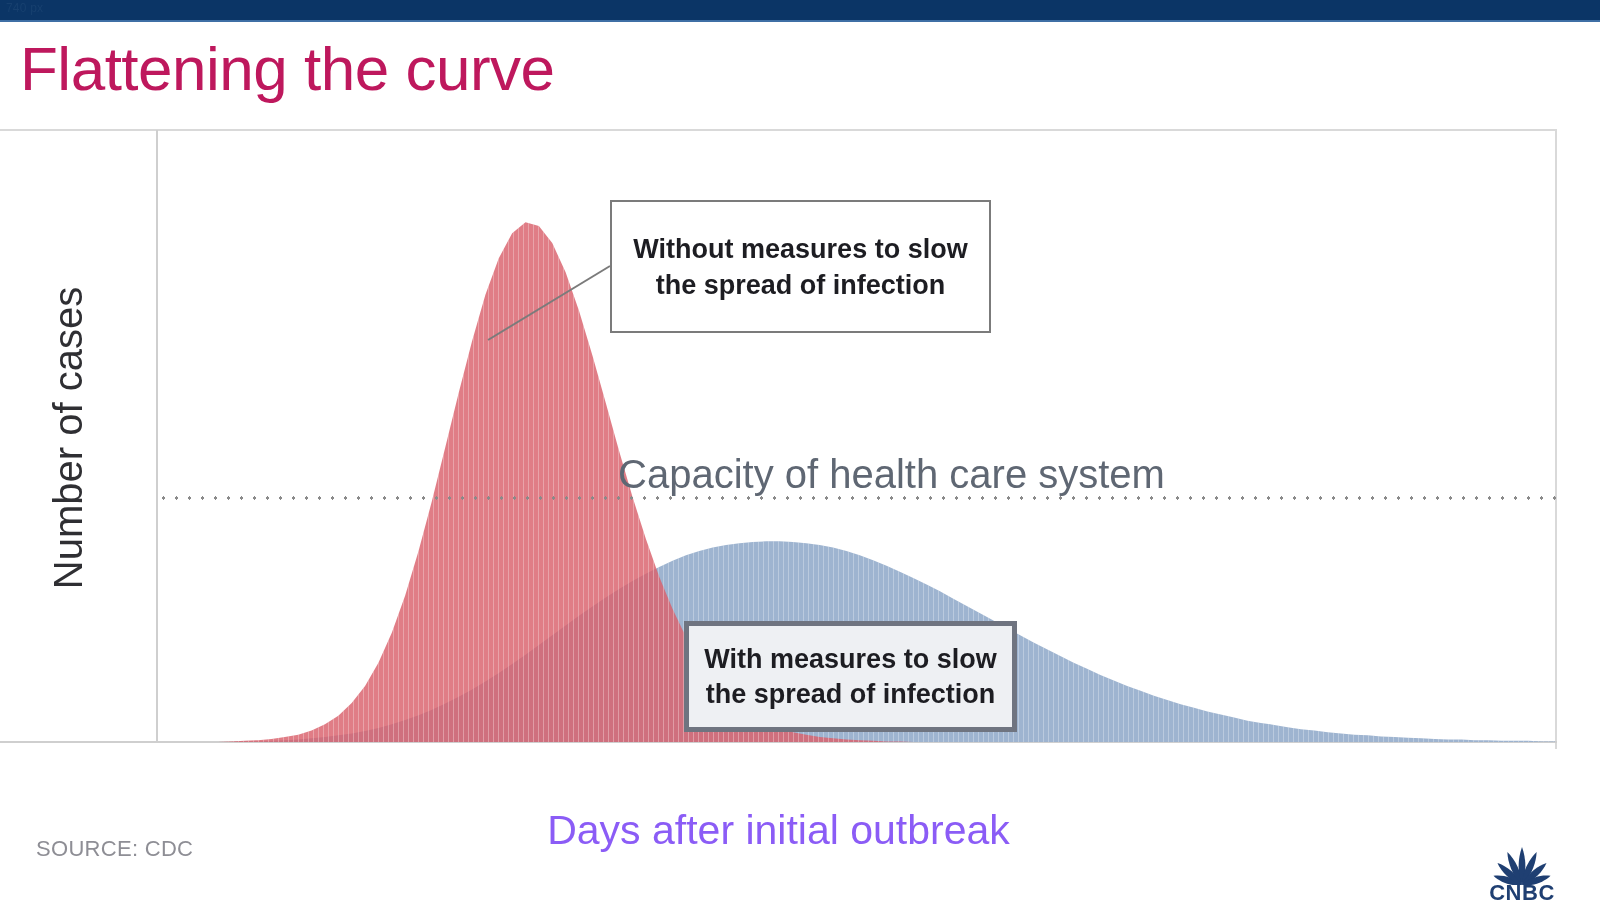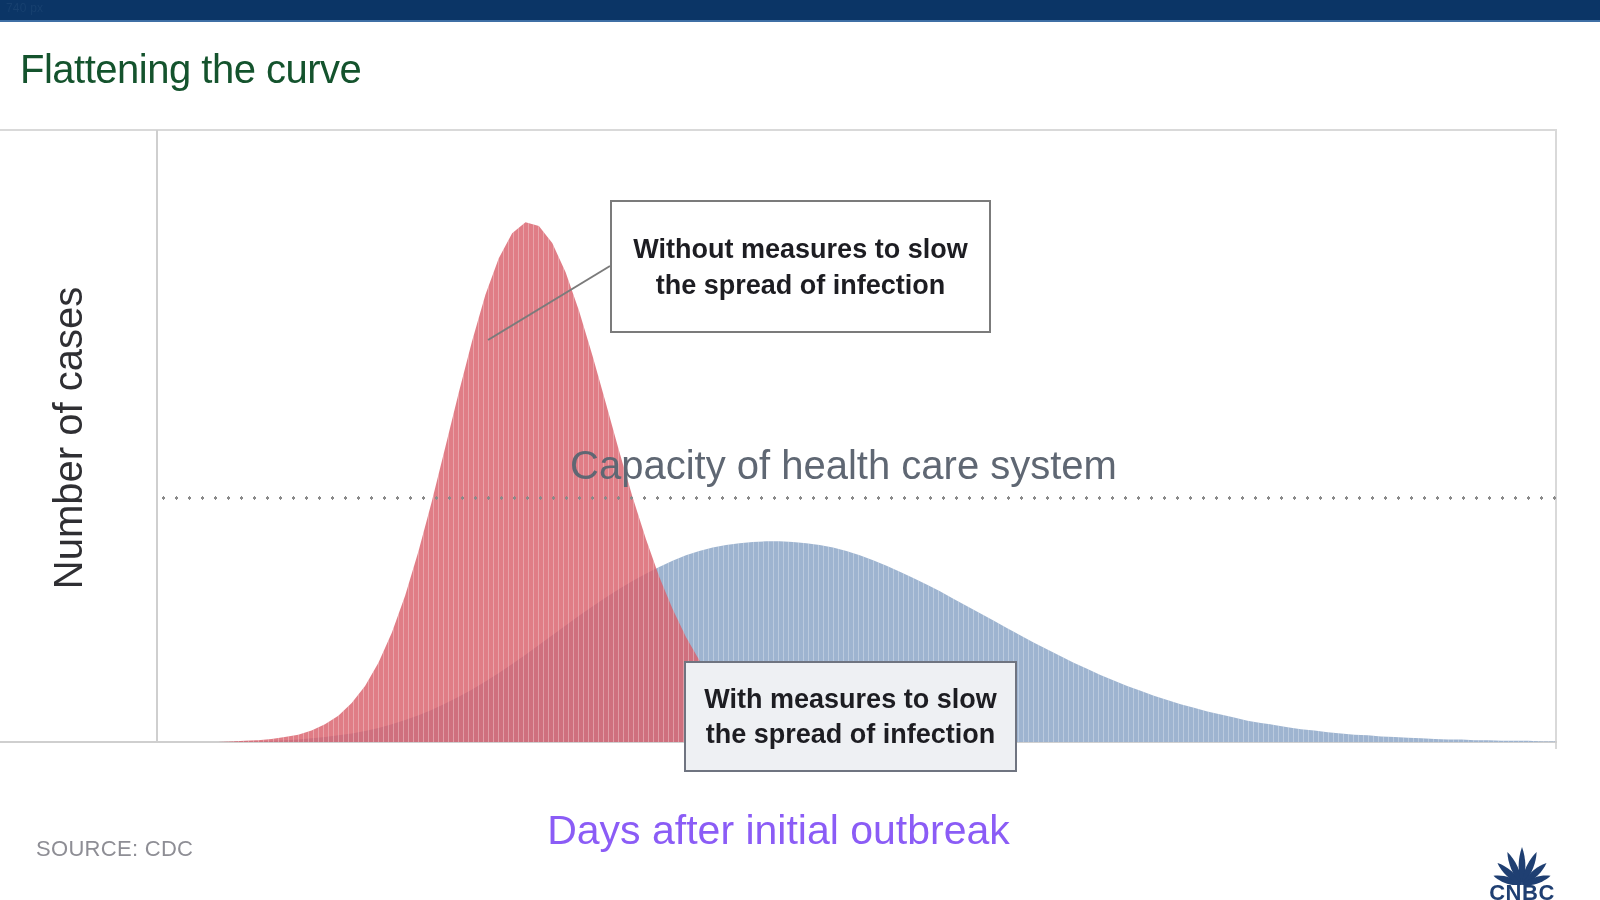--- a/index.html
+++ b/index.html
@@ -37,23 +37,23 @@
     position: absolute;
     left: 0; top: 20px;
     width: 1600px; height: 2px;
     background: #3f6fa5;
   }
 
   
   #headline {
     position: absolute;
     left: 20px; top: 33px;
-    font-size: 40px;
+    font-size: 62px;
     font-weight: 400;
-    color: #14532d;
+    color: #be185d;
     letter-spacing: -0.5px;
     line-height: 72px;
     white-space: nowrap;
   }
 
   
   #rule-top {
     position: absolute;
     left: 0; top: 129px;
     width: 1557px; height: 2px;
@@ -154,26 +154,25 @@
     position: absolute;
     left: 484px; top: 262px;
     width: 130px; height: 82px;
   }
 
   #callout-with {
     position: absolute;
     left: 684px; top: 621px;
     width: 333px; height: 111px;
     background: #eef0f3;
-    border: 2px solid #4d7c0f;
+    border: 5px solid #4d7c0f;
     box-sizing: border-box;
     display: flex;
     align-items: center;
     justify-content: center;
-    margin-top: 40px;
   }
   #callout-with .txt {
     font-size: 27px;
     font-weight: bold;
     color: #1d1d22;
     text-align: center;
     line-height: 35px;
     padding: 0 10px;
   }
 
@@ -233,21 +232,21 @@
       <path id="blue-stripe" fill="url(#vstripe)" stroke="none" d="M 60.00 612.00 L 60.00 612.00 L 73.37 612.00 L 86.74 611.39 L 100.11 611.39 L 113.48 610.78 L 126.85 610.17 L 140.22 609.56 L 153.59 608.34 L 166.96 607.12 L 180.33 605.29 L 193.70 603.46 L 207.07 601.02 L 220.44 597.97 L 233.81 594.31 L 247.18 590.04 L 260.55 585.16 L 273.92 579.67 L 287.29 573.57 L 300.66 566.86 L 314.03 559.54 L 327.40 551.61 L 340.77 543.07 L 354.14 533.92 L 367.51 524.77 L 380.88 515.01 L 394.25 505.25 L 407.62 495.49 L 420.99 485.73 L 434.36 476.58 L 447.73 467.43 L 461.10 458.89 L 474.47 450.96 L 487.84 443.64 L 501.21 436.93 L 514.58 430.83 L 527.95 425.34 L 541.32 421.07 L 554.69 417.41 L 568.06 414.97 L 581.43 413.14 L 594.80 411.92 L 608.17 411.31 L 621.54 411.31 L 634.91 411.92 L 648.28 413.14 L 661.65 414.97 L 675.02 417.41 L 688.39 421.07 L 701.76 425.34 L 715.13 430.22 L 728.50 435.71 L 741.87 441.81 L 755.24 447.91 L 768.61 454.62 L 781.98 461.33 L 795.35 468.65 L 808.72 475.97 L 822.09 483.29 L 835.46 490.61 L 848.83 497.93 L 862.20 505.25 L 875.57 512.57 L 888.94 519.28 L 902.31 525.99 L 915.68 532.70 L 929.05 538.80 L 942.42 544.90 L 955.79 550.39 L 969.16 555.88 L 982.53 560.76 L 995.90 565.64 L 1009.27 569.91 L 1022.64 574.18 L 1036.01 577.84 L 1049.38 581.50 L 1062.75 584.55 L 1076.12 587.60 L 1089.49 590.65 L 1102.86 593.09 L 1116.23 594.92 L 1129.60 597.36 L 1142.97 599.19 L 1156.34 600.41 L 1169.71 602.24 L 1183.08 603.46 L 1196.45 604.68 L 1209.82 605.29 L 1223.19 606.51 L 1236.56 607.12 L 1249.93 607.73 L 1263.30 608.34 L 1276.67 608.95 L 1290.04 609.56 L 1303.41 609.56 L 1316.78 610.17 L 1330.15 610.17 L 1343.52 610.78 L 1356.89 610.78 L 1370.26 610.78 L 1383.63 611.39 L 1397.00 611.39 L 1397.00 612.00 Z"></path>
     </g>
     <g id="series-red">
       <path id="red-path" fill="#d9606b" fill-opacity="0.82" stroke="none" d="M 60.00 612.00 L 60.00 612.00 L 73.37 611.39 L 86.74 610.78 L 100.11 610.17 L 113.48 608.95 L 126.85 607.12 L 140.22 604.68 L 153.59 600.41 L 166.96 594.31 L 180.33 585.77 L 193.70 572.96 L 207.07 555.88 L 220.44 532.70 L 233.81 502.81 L 247.18 465.60 L 260.55 421.07 L 273.92 371.05 L 287.29 317.37 L 300.66 263.08 L 314.03 211.23 L 327.40 164.87 L 340.77 128.27 L 354.14 103.26 L 367.51 92.28 L 380.88 95.94 L 394.25 113.02 L 407.62 142.30 L 420.99 180.73 L 434.36 225.26 L 447.73 272.84 L 461.10 321.03 L 474.47 366.78 L 487.84 408.87 L 501.21 446.69 L 514.58 479.02 L 527.95 507.08 L 541.32 530.26 L 554.69 549.17 L 568.06 564.42 L 581.43 576.01 L 594.80 585.77 L 608.17 592.48 L 621.54 597.97 L 634.91 602.24 L 648.28 604.68 L 661.65 607.12 L 675.02 608.34 L 688.39 609.56 L 701.76 610.17 L 715.13 610.78 L 728.50 611.39 L 741.87 611.39 L 755.24 612.00 L 768.61 612.00 L 781.98 612.00 L 795.35 612.00 L 808.72 612.00 L 822.09 612.00 L 835.46 612.00 L 848.83 612.00 L 862.20 612.00 L 875.57 612.00 L 888.94 612.00 L 902.31 612.00 L 915.68 612.00 L 929.05 612.00 L 942.42 612.00 L 955.79 612.00 L 969.16 612.00 L 982.53 612.00 L 995.90 612.00 L 1009.27 612.00 L 1022.64 612.00 L 1036.01 612.00 L 1049.38 612.00 L 1062.75 612.00 L 1076.12 612.00 L 1089.49 612.00 L 1102.86 612.00 L 1116.23 612.00 L 1129.60 612.00 L 1142.97 612.00 L 1156.34 612.00 L 1169.71 612.00 L 1183.08 612.00 L 1196.45 612.00 L 1209.82 612.00 L 1223.19 612.00 L 1236.56 612.00 L 1249.93 612.00 L 1263.30 612.00 L 1276.67 612.00 L 1290.04 612.00 L 1303.41 612.00 L 1316.78 612.00 L 1330.15 612.00 L 1343.52 612.00 L 1356.89 612.00 L 1370.26 612.00 L 1383.63 612.00 L 1397.00 612.00 L 1397.00 612.00 Z"></path>
       <path id="red-stripe" fill="url(#vstripe)" stroke="none" d="M 60.00 612.00 L 60.00 612.00 L 73.37 611.39 L 86.74 610.78 L 100.11 610.17 L 113.48 608.95 L 126.85 607.12 L 140.22 604.68 L 153.59 600.41 L 166.96 594.31 L 180.33 585.77 L 193.70 572.96 L 207.07 555.88 L 220.44 532.70 L 233.81 502.81 L 247.18 465.60 L 260.55 421.07 L 273.92 371.05 L 287.29 317.37 L 300.66 263.08 L 314.03 211.23 L 327.40 164.87 L 340.77 128.27 L 354.14 103.26 L 367.51 92.28 L 380.88 95.94 L 394.25 113.02 L 407.62 142.30 L 420.99 180.73 L 434.36 225.26 L 447.73 272.84 L 461.10 321.03 L 474.47 366.78 L 487.84 408.87 L 501.21 446.69 L 514.58 479.02 L 527.95 507.08 L 541.32 530.26 L 554.69 549.17 L 568.06 564.42 L 581.43 576.01 L 594.80 585.77 L 608.17 592.48 L 621.54 597.97 L 634.91 602.24 L 648.28 604.68 L 661.65 607.12 L 675.02 608.34 L 688.39 609.56 L 701.76 610.17 L 715.13 610.78 L 728.50 611.39 L 741.87 611.39 L 755.24 612.00 L 768.61 612.00 L 781.98 612.00 L 795.35 612.00 L 808.72 612.00 L 822.09 612.00 L 835.46 612.00 L 848.83 612.00 L 862.20 612.00 L 875.57 612.00 L 888.94 612.00 L 902.31 612.00 L 915.68 612.00 L 929.05 612.00 L 942.42 612.00 L 955.79 612.00 L 969.16 612.00 L 982.53 612.00 L 995.90 612.00 L 1009.27 612.00 L 1022.64 612.00 L 1036.01 612.00 L 1049.38 612.00 L 1062.75 612.00 L 1076.12 612.00 L 1089.49 612.00 L 1102.86 612.00 L 1116.23 612.00 L 1129.60 612.00 L 1142.97 612.00 L 1156.34 612.00 L 1169.71 612.00 L 1183.08 612.00 L 1196.45 612.00 L 1209.82 612.00 L 1223.19 612.00 L 1236.56 612.00 L 1249.93 612.00 L 1263.30 612.00 L 1276.67 612.00 L 1290.04 612.00 L 1303.41 612.00 L 1316.78 612.00 L 1330.15 612.00 L 1343.52 612.00 L 1356.89 612.00 L 1370.26 612.00 L 1383.63 612.00 L 1397.00 612.00 L 1397.00 612.00 Z"></path>
     </g>
   </svg>
 </div>
 
 <div id="capacity-line" style="top: 496px; background-image: radial-gradient(circle, rgb(138, 138, 138) 1.6px, rgba(0, 0, 0, 0) 1.8px);"></div>
-<div id="capacity-label" style="top: 441px; color: rgb(95, 103, 115);">Capacity of health care system</div>
+<div id="capacity-label" style="top: 450px; color: rgb(95, 103, 115); margin-left: 48px;">Capacity of health care system</div>
 
 <div id="ylabel">Number of cases</div>
 <div id="xlabel">Days after initial outbreak</div>
 
 <svg id="leader-line" viewBox="0 0 130 82" xmlns="http://www.w3.org/2000/svg">
   <line x1="4" y1="78" x2="126" y2="4" stroke="#7b7b7b" stroke-width="2"></line>
 </svg>
 
 <div id="callout-without" style="background: rgb(255, 255, 255); border-color: rgb(123, 123, 123);">
   <div class="txt">Without measures to slow the spread of infection</div>

